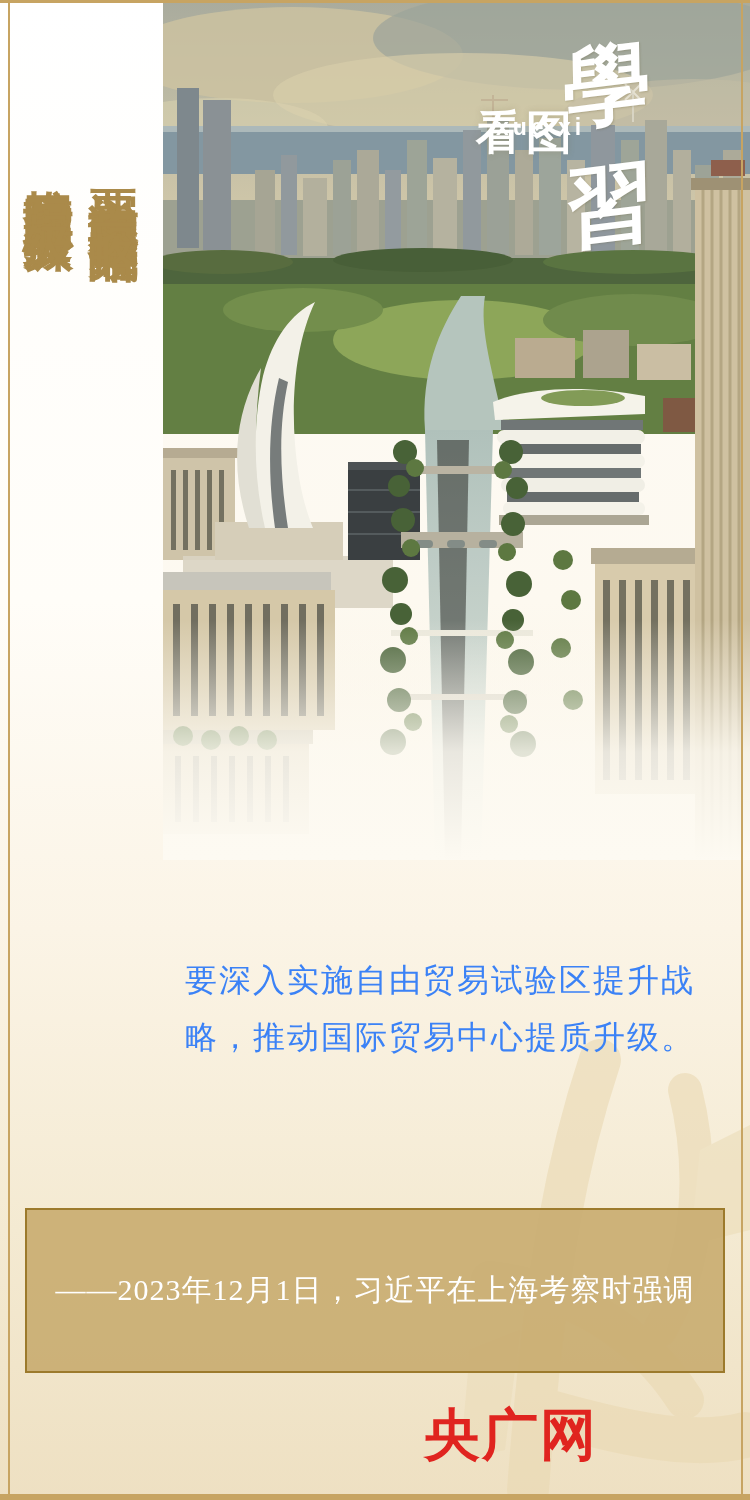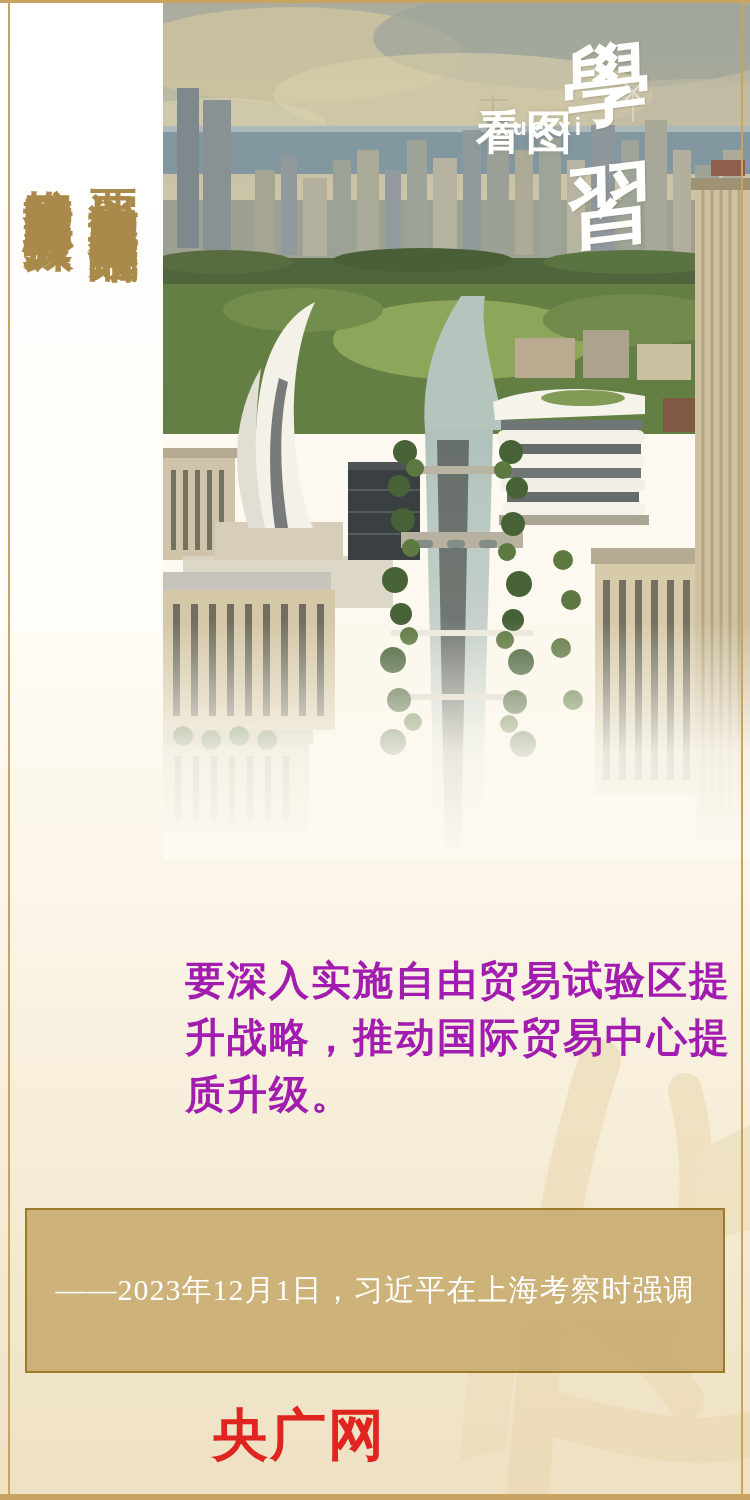--- a/index.html
+++ b/index.html
@@ -34,30 +34,30 @@
     transform:rotate(-7deg) skewX(-6deg); text-shadow:1px 1px 2px rgba(100,90,50,.25); }
 
   
   .headline{ left:16px; top:150px; height:880px; z-index:5;
     writing-mode:vertical-rl; text-orientation:upright;
     color:var(--headline_gold,#aa8a4a); font-weight:bold; font-size:50px; letter-spacing:3px; line-height:1.3; }
   .headline div{ white-space:nowrap; }
 
   
   .quote-par{ left:185px; top:952px; width:558px; z-index:5;
-    color:#a21caf; font-size:40px; line-height:57px; letter-spacing:2px;font-weight:bold; }
+    color:#3b82f6; font-size:32px; line-height:57px; letter-spacing:2px; }
 
   
   .attr-box{ left:25px; top:1208px; width:700px; height:165px; z-index:5;
     background:var(--box_fill,rgba(201,173,114,.93)); border:2px solid var(--box_border,#9c7a2c);
     display:flex; align-items:center; justify-content:center; }
   .attr-text{ color:#ffffff; font-size:30px; letter-spacing:1px; }
 
   
-  .publisher{ left:0; top:1398px; width:598px; text-align:center; z-index:5;
+  .publisher{ left:0; top:1398px; width:598px; text-align:right; z-index:5;
     color:var(--publisher_red,#e0241f);
     font-family:"Liberation Sans","DejaVu Sans",sans-serif;
     font-weight:900; font-size:56px; letter-spacing:2px; }
 </style>
 </head>
 <body>
 
 <svg class="abs watermark" viewBox="0 0 300 470" aria-hidden="true">
   <g fill="none" stroke="#ead9b3" stroke-linecap="round">
     <path d="M150,30 C120,120 95,230 78,460" stroke-width="42"></path>

